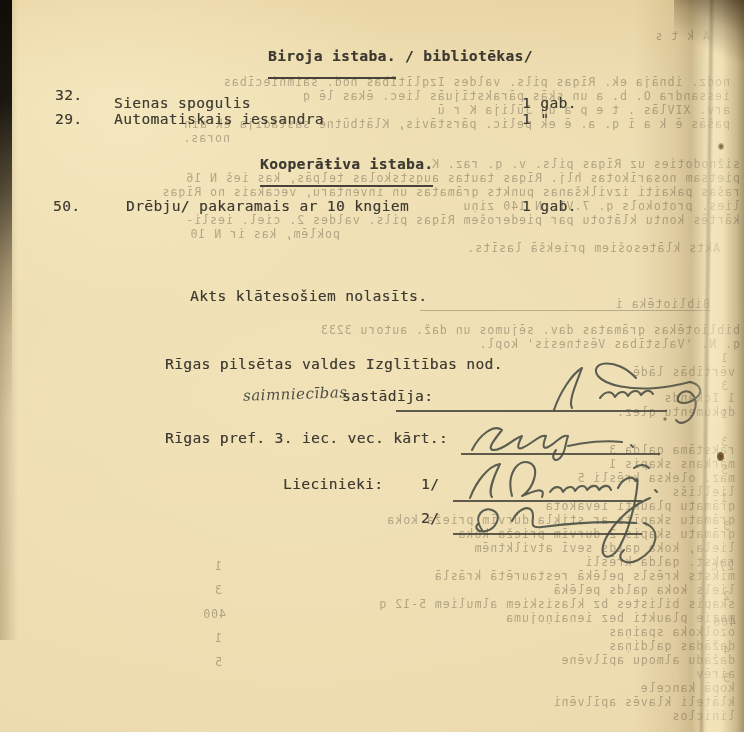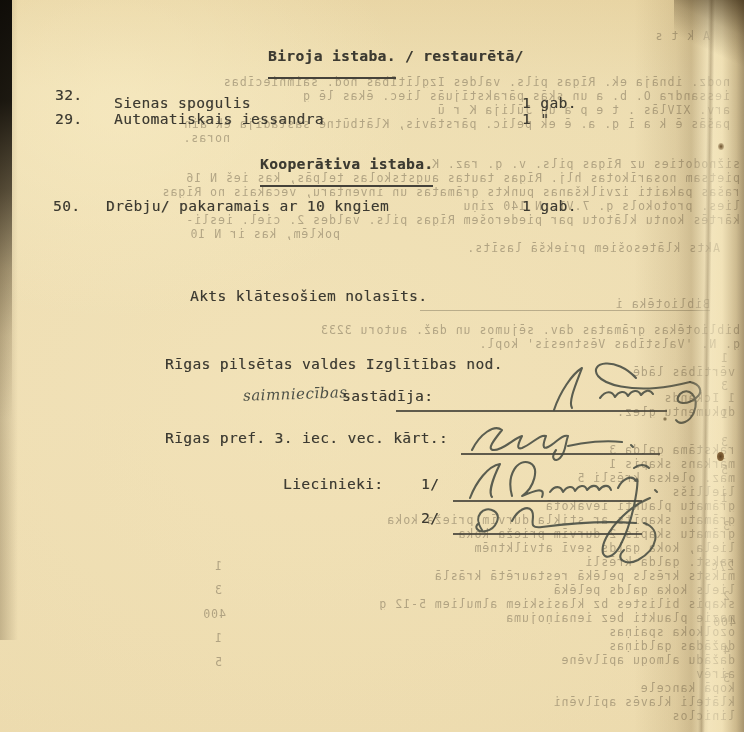--- a/index.html
+++ b/index.html
@@ -145,34 +145,34 @@
       <div class="bleed" style="left: 694px; top: 616px; width: 42px;">400</div>
       <div class="bleed" style="left: 706px; top: 644px; width: 24px;">4</div>
       <div class="bleed" style="left: 706px; top: 672px; width: 24px;">3</div>
       <div class="bleed" style="left: 196px; top: 560px; width: 26px;">1</div>
       <div class="bleed" style="left: 196px; top: 584px; width: 26px;">3</div>
       <div class="bleed" style="left: 192px; top: 608px; width: 34px;">400</div>
       <div class="bleed" style="left: 196px; top: 632px; width: 26px;">1</div>
       <div class="bleed" style="left: 196px; top: 656px; width: 26px;">5</div>
     </div>
 
-  <div class="trow hd" style="left:268px;top:48px;"><span class="uline">Biroja istaba.</span><span> / restaurētā/</span></div>
+  <div class="trow hd" style="left:268px;top:48px;"><span class="uline">Biroja istaba.</span><span> / bibliotēkas/</span></div>
 
   <div class="trow" style="left:55px;top:79px;margin-top:8px;"><span>32.</span></div>
   <div class="trow" style="left:114px;top:95px;">Sienas spogulis</div>
   <div class="trow" style="left:522px;top:95px;">1 gab.</div>
 
   <div class="trow" style="left:55px;top:111px;"><span>29.</span></div>
   <div class="trow" style="left:114px;top:111px;">Automatiskais iessandra</div>
   <div class="trow" style="left:522px;top:111px;">1 "</div>
 
   <div class="trow hd" style="left:260px;top:156px;"><span class="uline">Kooperāŧiva istaba.</span></div>
 
   <div class="trow" style="left:53px;top:198px;"><span>50.</span></div>
-  <div class="trow" style="left:106px;top:198px;">Drēbju/ pakaramais ar 10 kngiem</div>
+  <div class="trow" style="left:126px;top:198px;">Drēbju/ pakaramais ar 10 kngiem</div>
   <div class="trow" style="left:522px;top:198px;">1 gab.</div>
 
   <div class="trow" style="left:190px;top:288px;">Akts klātesošiem nolasīts.</div>
 
   <div class="trow" style="left:165px;top:356px;">Rīgas pilsētas valdes Izglītības nod.</div>
 
   <div class="hand" style="left:243px;top:385px;">saimniecības</div>
   <div class="trow" style="left:342px;top:388px;">sastādīja:</div>
   <div class="sigline" style="left:396px;top:410px;width:271px;"></div>
 

